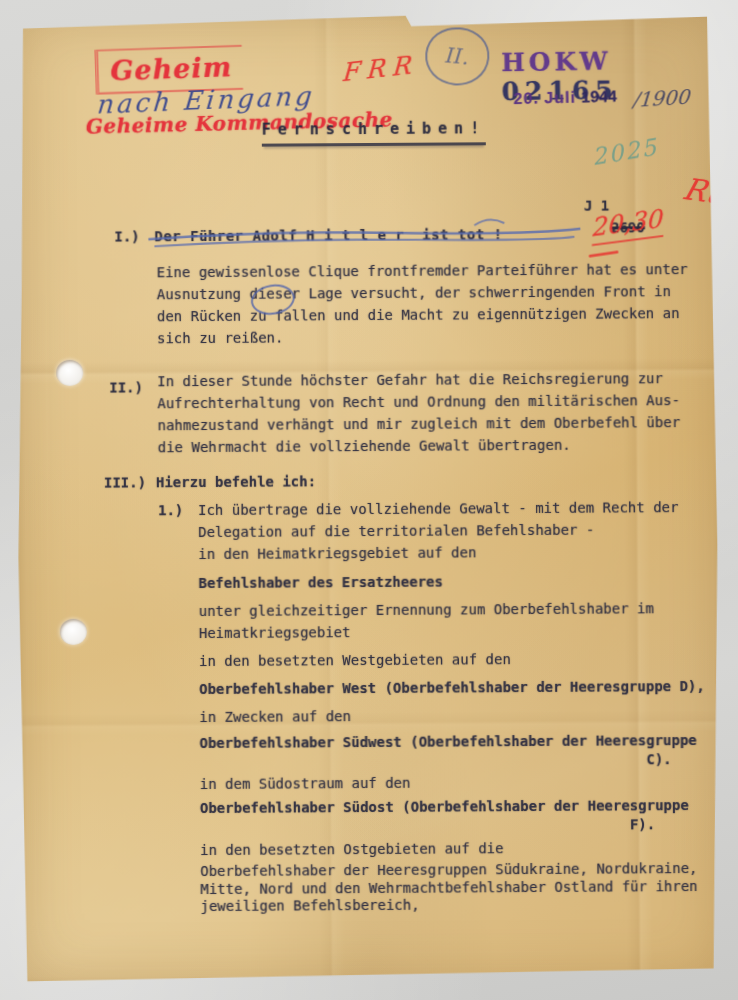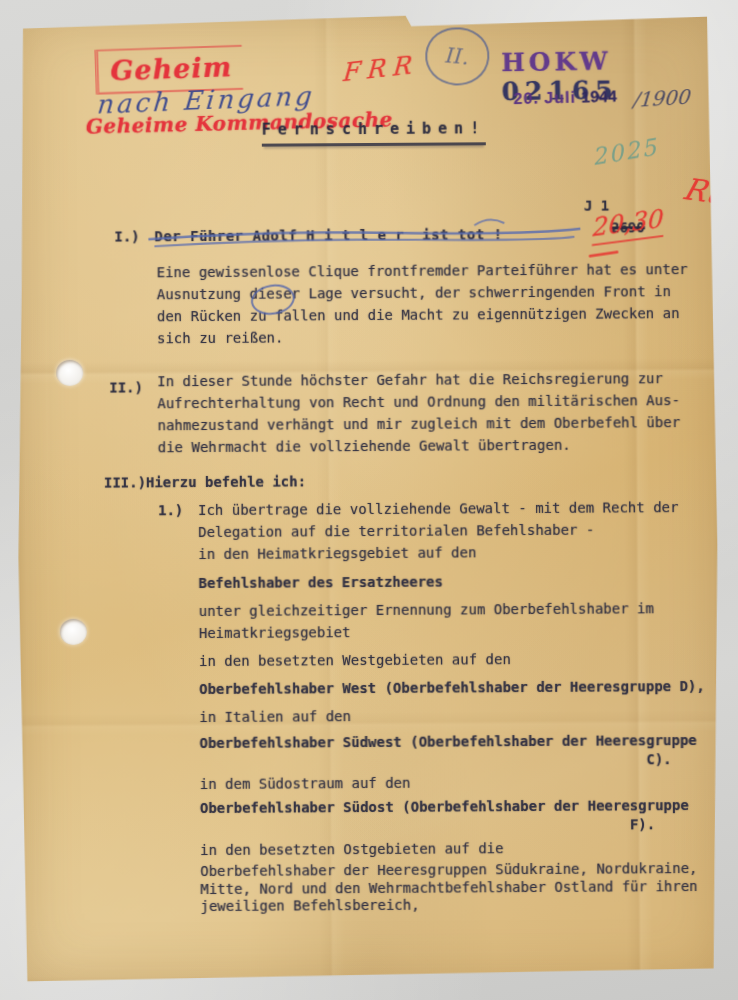--- a/index.html
+++ b/index.html
@@ -119,32 +119,32 @@
 sich zu reißen.</div>
   <div class="blue-ellipse" style="left:236px;top:272px;"></div>
 
   <div class="tw bold" style="left:94px;top:357px;margin-top:6px;">II.)</div>
   <div class="tw" style="left:142px;top:357px;">In dieser Stunde höchster Gefahr hat die Reichsregierung zur
 Aufrechterhaltung von Recht und Ordnung den militärischen Aus-
 nahmezustand verhängt und mir zugleich mit dem Oberbefehl über
 die Wehrmacht die vollziehende Gewalt übertragen.</div>
 
   <div class="tw bold" style="left:88px;top:458px;">III.)</div>
-  <div class="tw bold" style="left:130px;top:458px;">Hierzu befehle ich:</div>
+  <div class="tw bold" style="left:140px;top:458px;">Hierzu befehle ich:</div>
   <div class="tw bold" style="left:142px;top:486px;">1.)</div>
 
   <div class="tw" style="left:182px;top:486px;">Ich übertrage die vollziehende Gewalt - mit dem Recht der
 Delegation auf die territorialen Befehlshaber -
 in den Heimatkriegsgebiet auf den</div>
   <div class="tw bold" style="left:182px;top:559px;">Befehlshaber des Ersatzheeres</div>
   <div class="tw" style="left:182px;top:587px;">unter gleichzeitiger Ernennung zum Oberbefehlshaber im
 Heimatkriegsgebiet</div>
   <div class="tw" style="left:182px;top:637px;">in den besetzten Westgebieten auf den</div>
   <div class="tw bold" style="left:182px;top:665px;">Oberbefehlshaber West (Oberbefehlshaber der Heeresgruppe D),</div>
-  <div class="tw" style="left:182px;top:693px;">in Italien auf den</div>
+  <div class="tw" style="left:182px;top:693px;">in Zwecken auf den</div>
   <div class="tw bold" style="left:182px;top:721px;line-height:19px;">Oberbefehlshaber Südwest (Oberbefehlshaber der Heeresgruppe
                                                      C).</div>
   <div class="tw" style="left:182px;top:760px;">in dem Südostraum auf den</div>
   <div class="tw bold" style="left:182px;top:786px;line-height:19px;">Oberbefehlshaber Südost (Oberbefehlshaber der Heeresgruppe
                                                    F).</div>
   <div class="tw" style="left:182px;top:826px;">in den besetzten Ostgebieten auf die</div>
   <div class="tw tight" style="left:182px;top:850px;">Oberbefehlshaber der Heeresgruppen Südukraine, Nordukraine,
 Mitte, Nord und den Wehrmachtbefehlshaber Ostland für ihren
 jeweiligen Befehlsbereich,</div>
 

